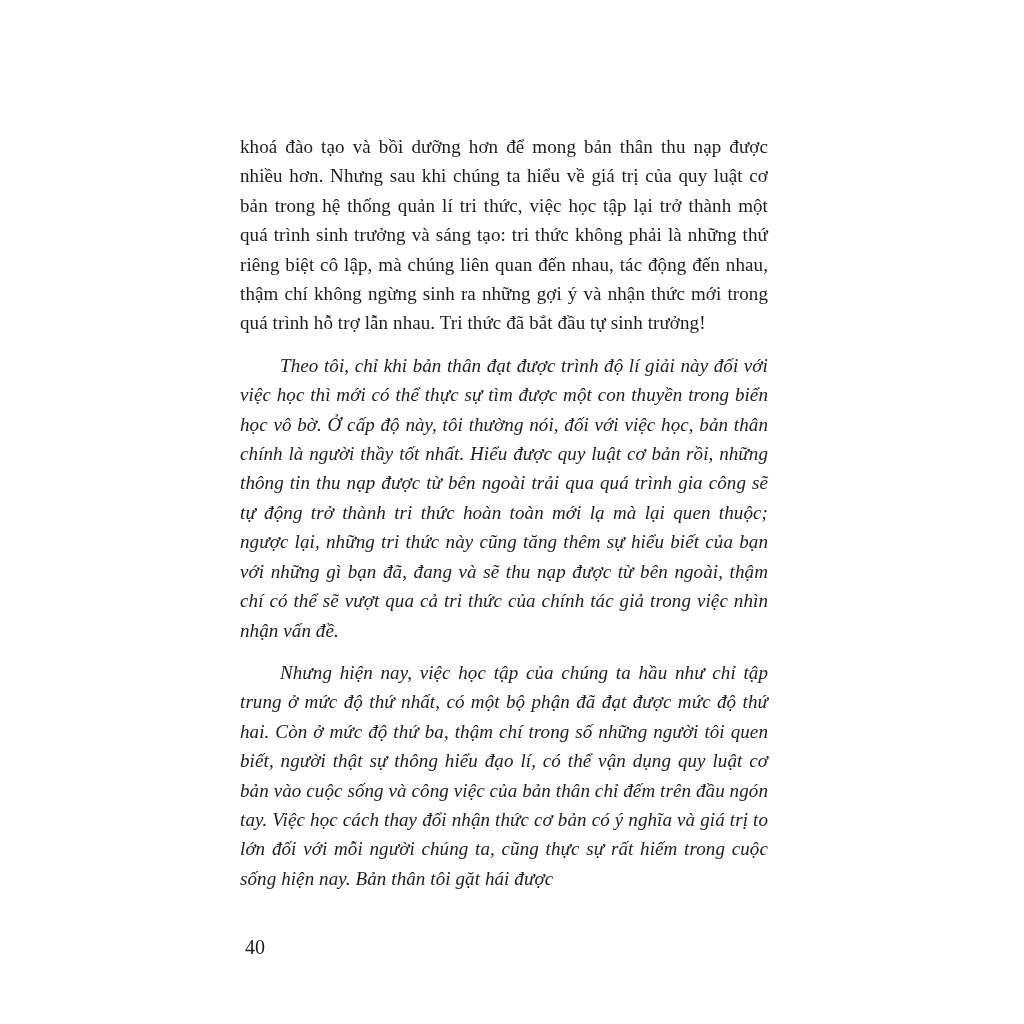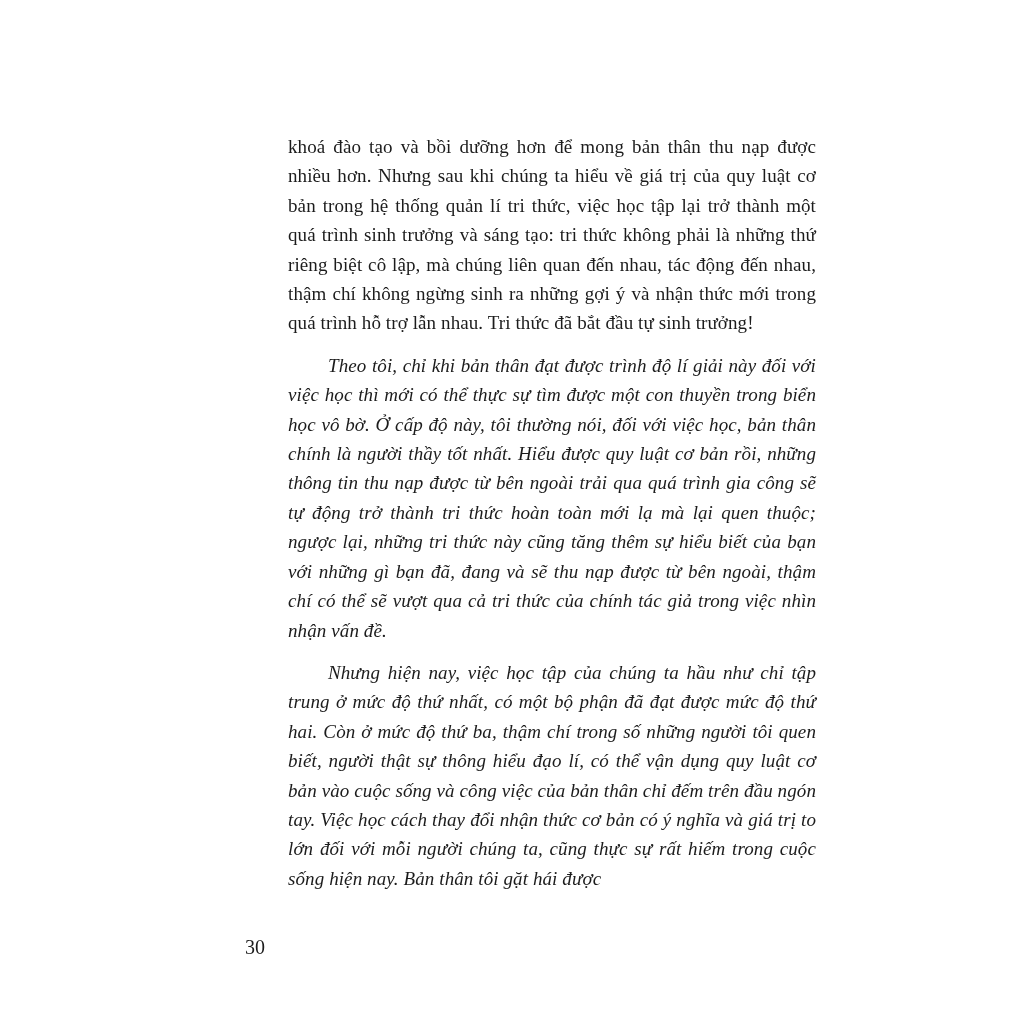--- a/index.html
+++ b/index.html
@@ -24,21 +24,20 @@
   .text-block {
     position: absolute;
     left: 240px;
     top: 132px;
     width: 528px;
     color: #1c1c1c;
     font-size: 19px;
     line-height: 29.4px;
     text-align: justify;
     letter-spacing: 0.1px;
-    margin-left: 48px;
   }
   .para {
     margin: 0 0 13px 0;
     text-indent: 0;
   }
   .para.indent {
     text-indent: 40px;
     font-style: italic;
   }
   .page-number {
@@ -52,14 +51,14 @@
 </style>
 </head>
 <body>
 
 <div class="book-page">
   <div class="text-block">
       <p class="para">khoá đào tạo và bồi dưỡng hơn để mong bản thân thu nạp được nhiều hơn. Nhưng sau khi chúng ta hiểu về giá trị của quy luật cơ bản trong hệ thống quản lí tri thức, việc học tập lại trở thành một quá trình sinh trưởng và sáng tạo: tri thức không phải là những thứ riêng biệt cô lập, mà chúng liên quan đến nhau, tác động đến nhau, thậm chí không ngừng sinh ra những gợi ý và nhận thức mới trong quá trình hỗ trợ lẫn nhau. Tri thức đã bắt đầu tự sinh trưởng!</p>
       <p class="para indent">Theo tôi, chỉ khi bản thân đạt được trình độ lí giải này đối với việc học thì mới có thể thực sự tìm được một con thuyền trong biển học vô bờ. Ở cấp độ này, tôi thường nói, đối với việc học, bản thân chính là người thầy tốt nhất. Hiểu được quy luật cơ bản rồi, những thông tin thu nạp được từ bên ngoài trải qua quá trình gia công sẽ tự động trở thành tri thức hoàn toàn mới lạ mà lại quen thuộc; ngược lại, những tri thức này cũng tăng thêm sự hiểu biết của bạn với những gì bạn đã, đang và sẽ thu nạp được từ bên ngoài, thậm chí có thể sẽ vượt qua cả tri thức của chính tác giả trong việc nhìn nhận vấn đề.</p>
       <p class="para indent">Nhưng hiện nay, việc học tập của chúng ta hầu như chỉ tập trung ở mức độ thứ nhất, có một bộ phận đã đạt được mức độ thứ hai. Còn ở mức độ thứ ba, thậm chí trong số những người tôi quen biết, người thật sự thông hiểu đạo lí, có thể vận dụng quy luật cơ bản vào cuộc sống và công việc của bản thân chỉ đếm trên đầu ngón tay. Việc học cách thay đổi nhận thức cơ bản có ý nghĩa và giá trị to lớn đối với mỗi người chúng ta, cũng thực sự rất hiếm trong cuộc sống hiện nay. Bản thân tôi gặt hái được</p>
     </div>
-  <div class="page-number">30</div>
+  <div class="page-number">40</div>
 </div>
 
 </body></html>

